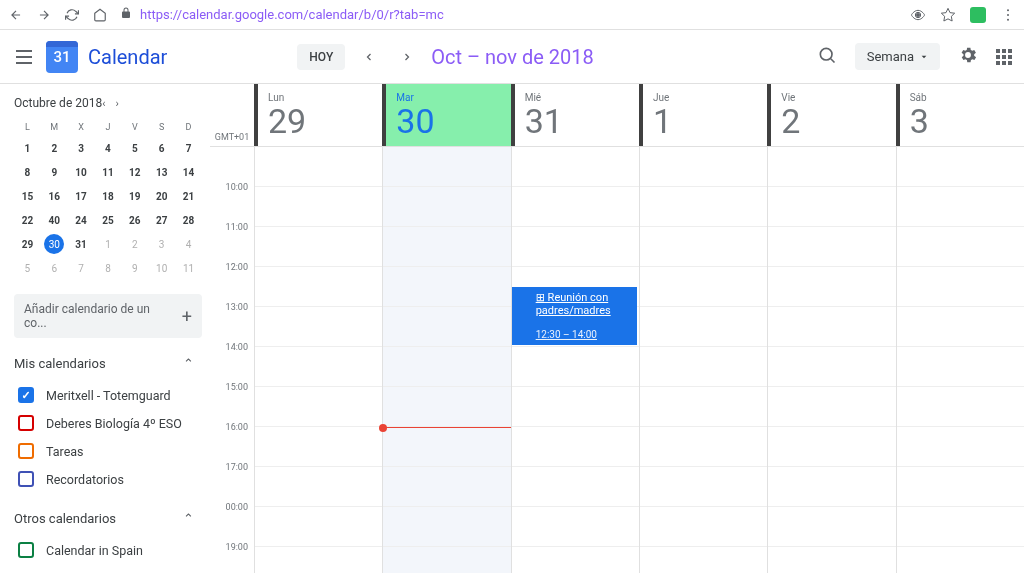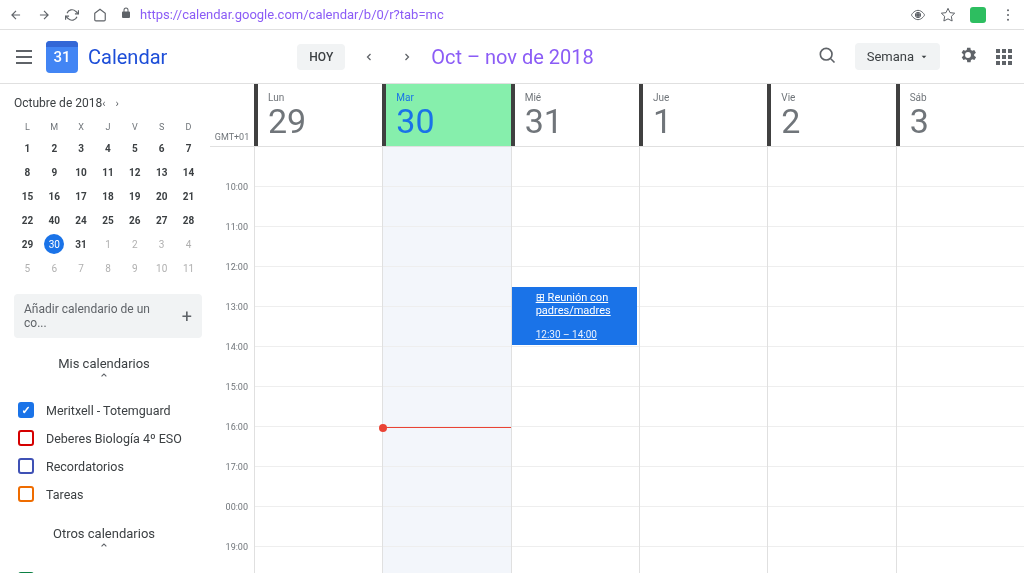--- a/index.html
+++ b/index.html
@@ -46,21 +46,21 @@
 .mini-cal td.dim { color: #b0b0b0; }
 .mini-cal td.today span { background: #1a73e8; color: #fff; border-radius: 50%; display: inline-flex; width: 20px; height: 20px; align-items: center; justify-content: center; }
 .mini-cal td.bold { font-weight: 700; }
 
 
 .add-cal { margin-top: 14px; display: flex; align-items: center; background: #f1f3f4; border-radius: 4px; padding: 8px 10px; font-size: 12px; color: #5f6368; }
 .add-cal-plus { margin-left: auto; font-size: 18px; color: #5f6368; cursor: pointer; padding-left: 8px; }
 
 
 .cal-section { margin-top: 18px; }
-.cal-section-h { display: flex; align-items: center; justify-content: space-between; font-size: 13px; color: #3c4043; padding-right: 8px; cursor: pointer; flex-direction: column; }
+.cal-section-h { display: flex; align-items: center; justify-content: space-between; font-size: 13px; color: #3c4043; padding-right: 8px; cursor: pointer; }
 .cal-section-h .chev { color: #5f6368; }
 .cal-list { margin-top: 10px; }
 .cal-item { display: flex; align-items: center; gap: 12px; padding: 6px 4px; font-size: 12.5px; color: #3c4043; cursor: pointer; }
 .cal-cb { width: 16px; height: 16px; border: 2px solid; border-radius: 3px; display: inline-flex; align-items: center; justify-content: center; flex-shrink: 0; }
 .cal-cb.checked::after { content: '✓'; color: #fff; font-size: 11px; font-weight: bold; }
 .cal-cb.c-blue { border-color: #1a73e8; }
 .cal-cb.c-blue.checked { background: #1a73e8; }
 .cal-cb.c-red { border-color: #d50000; }
 .cal-cb.c-navy { border-color: #3f51b5; }
 .cal-cb.c-orange { border-color: #ef6c00; }
@@ -285,26 +285,26 @@
       <div class="cal-list" id="mine-list">
           <div class="cal-item">
             <span class="cal-cb c-blue checked"></span>
             <span>Meritxell - Totemguard</span>
           </div>
           <div class="cal-item">
             <span class="cal-cb c-red"></span>
             <span>Deberes Biología 4º ESO</span>
           </div>
           <div class="cal-item">
+            <span class="cal-cb c-orange"></span>
+            <span>Tareas</span>
+          </div>
+          <div class="cal-item">
             <span class="cal-cb c-navy"></span>
             <span>Recordatorios</span>
-          </div>
-          <div class="cal-item">
-            <span class="cal-cb c-orange"></span>
-            <span>Tareas</span>
           </div>
         </div>
     </div>
 
     <div class="cal-section">
       <div class="cal-section-h">
         <span>Otros calendarios</span>
         <span class="chev">⌃</span>
       </div>
       <div class="cal-list" id="other-list">

